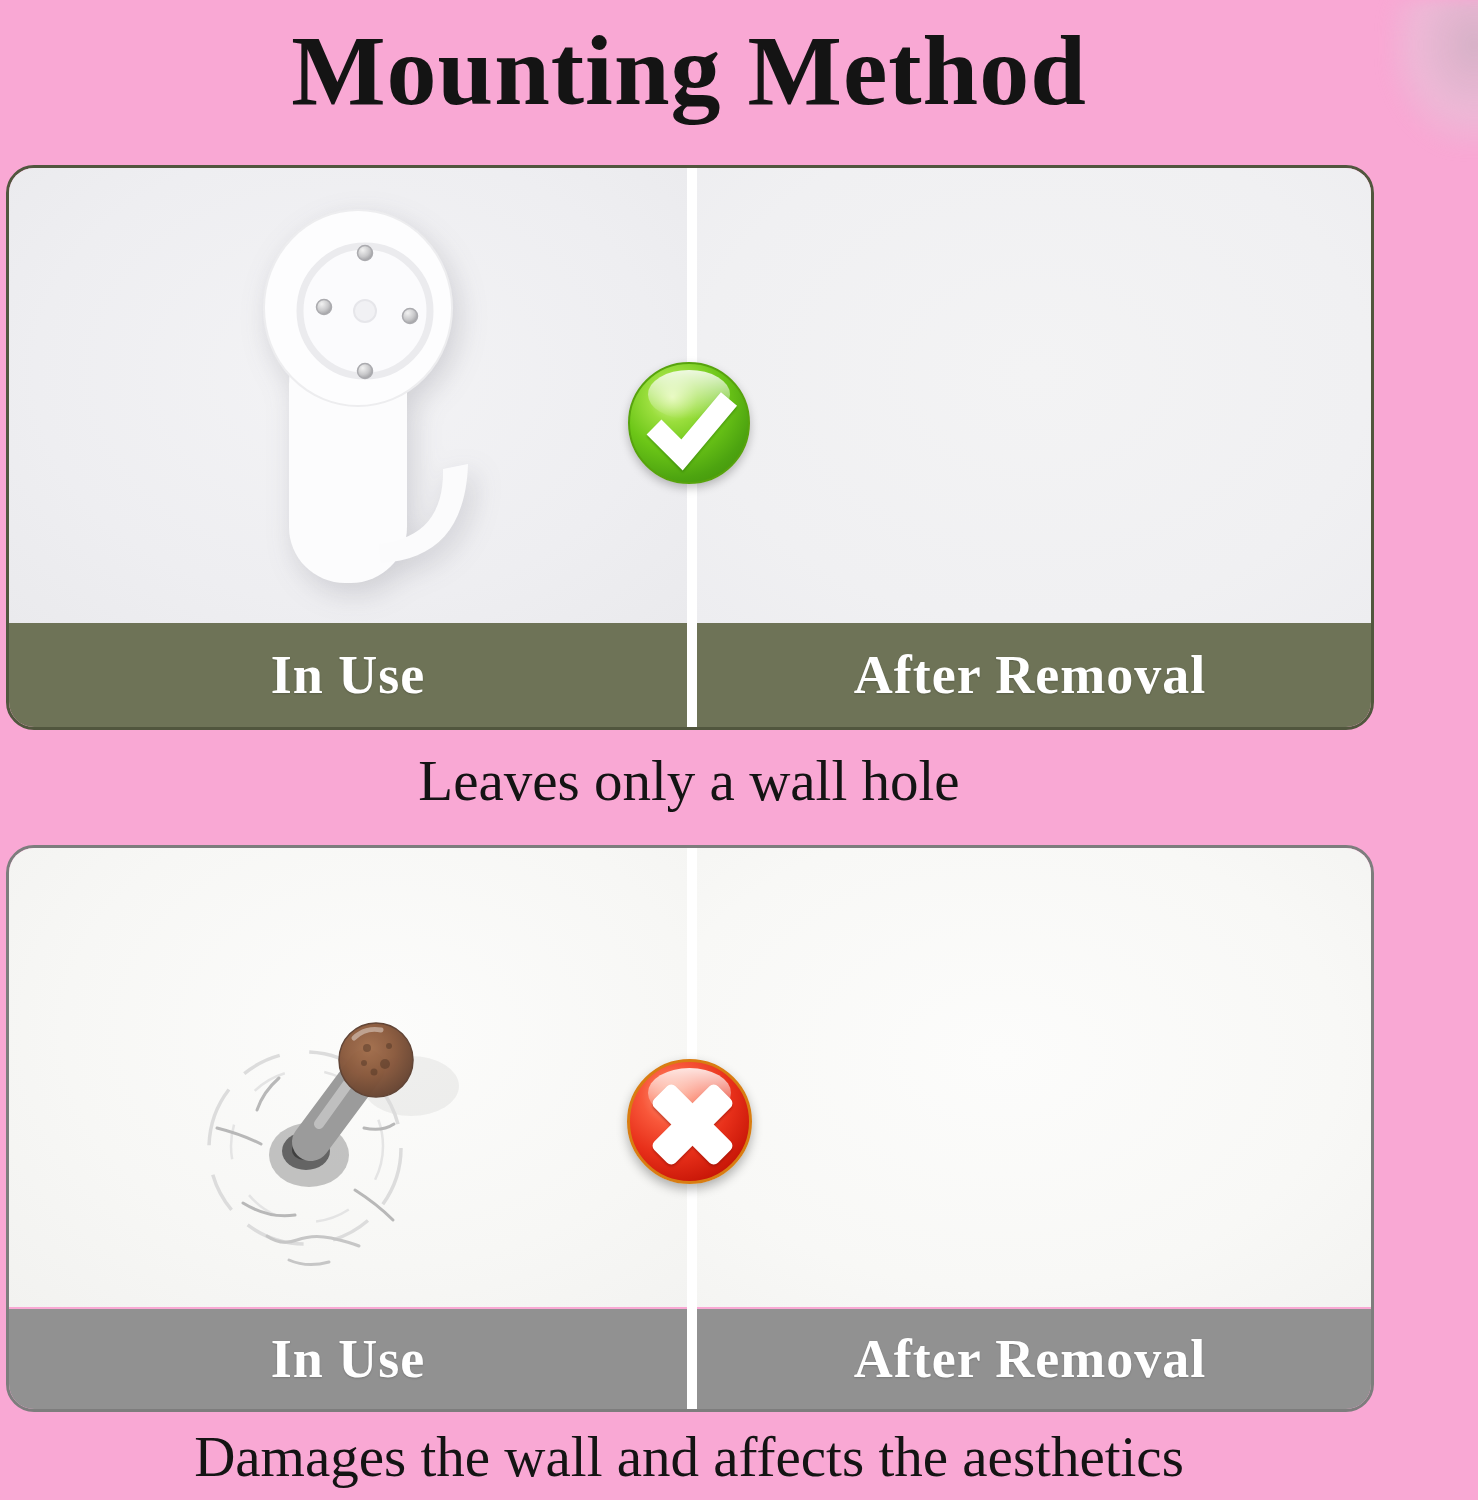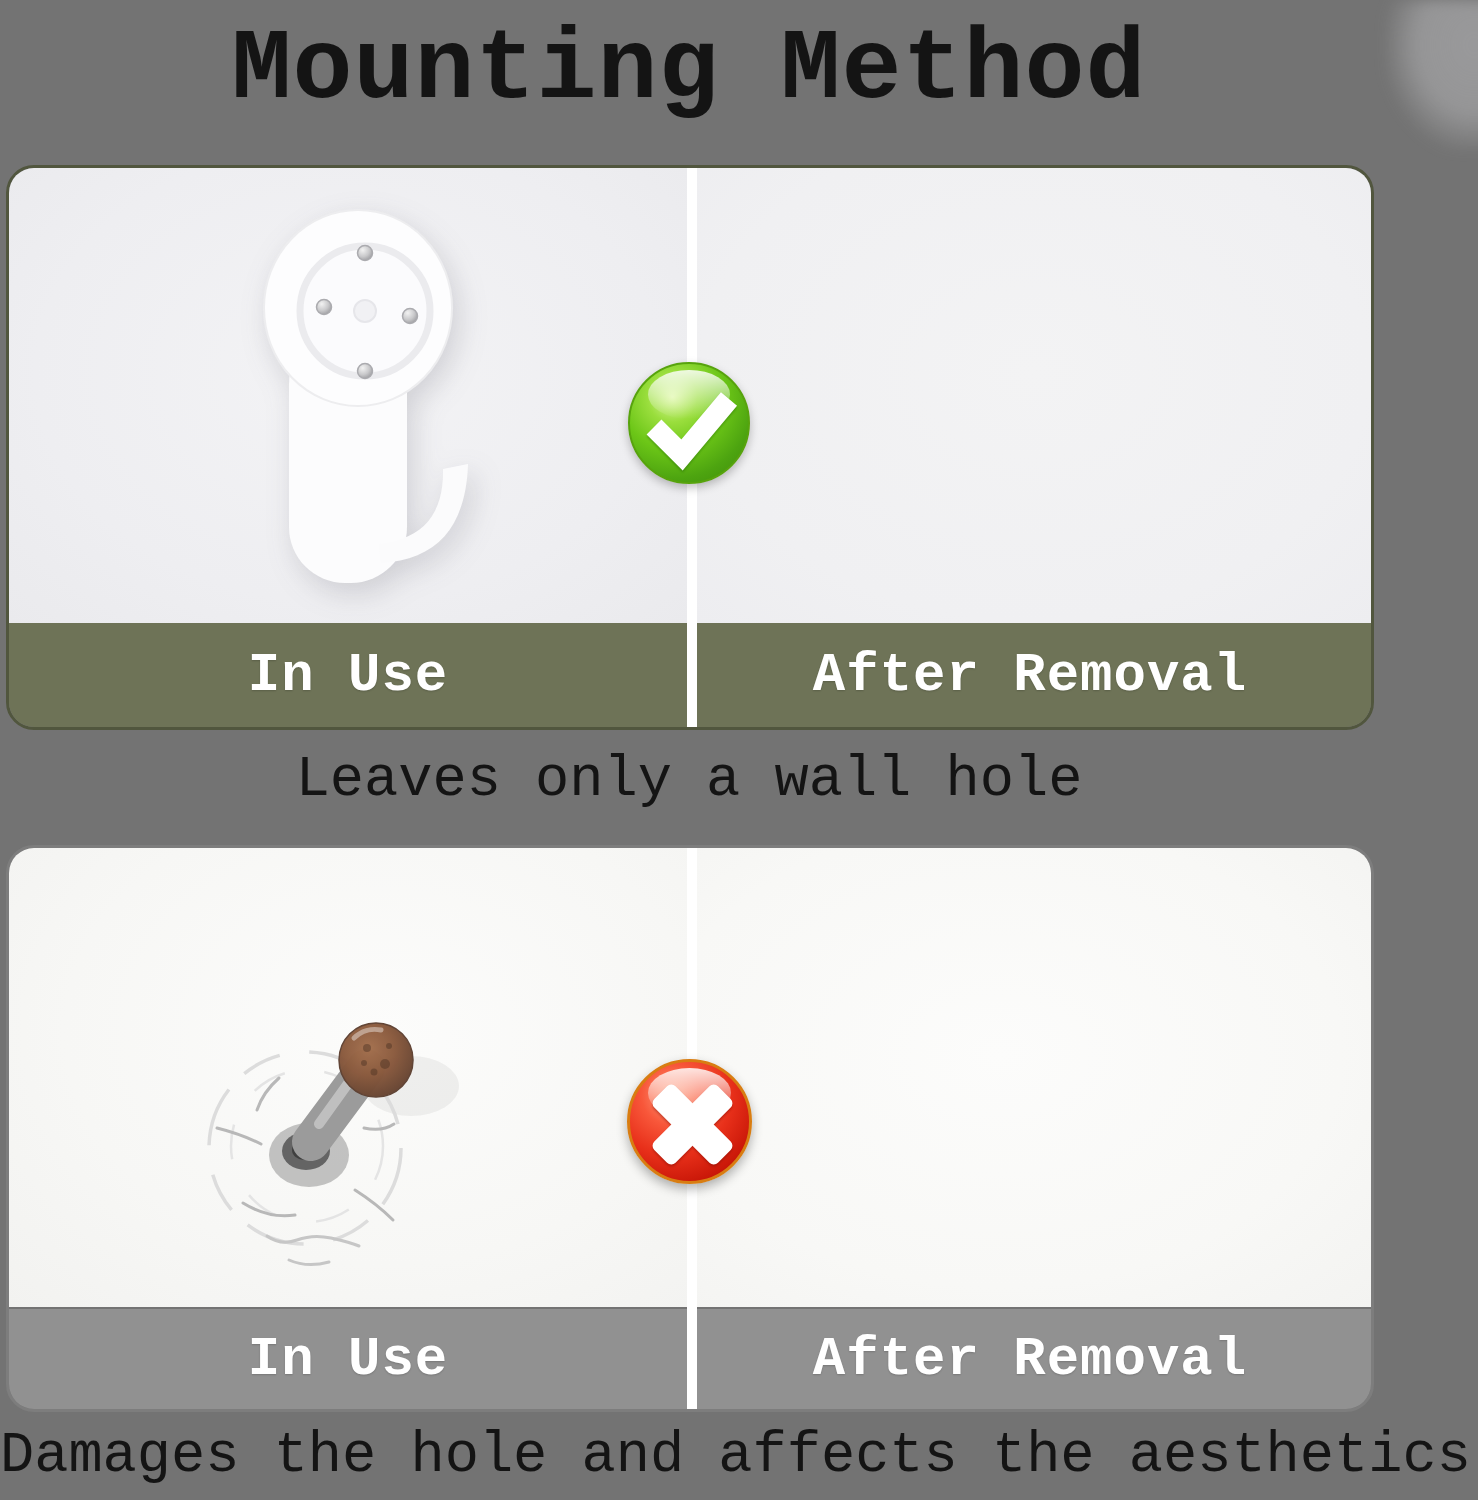--- a/index.html
+++ b/index.html
@@ -1,18 +1,18 @@
 <!DOCTYPE html>
 <html><head>
 <meta charset="utf-8">
 <style>
   html,body{margin:0;padding:0;background:#ffffff;}
   .stage{
     position:relative;width:1478px;height:1500px;overflow:hidden;
-    background:#737373;font-family:Liberation Mono, monospace;
+    background:#f9a8d4;font-family:Liberation Serif, serif;
   }
   
   .page-title{
     position:absolute;top:18px;left:0;width:1378px;margin:0;
     text-align:center;font-size:100px;font-weight:700;color:#141414;
     letter-spacing:1px;line-height:1.05;
   }
   
   .corner-blur{
     position:absolute;top:0;right:-18px;width:110px;height:150px;
@@ -175,21 +175,21 @@
     <div class="panel-bar">
       <div class="bar-cell bar-cell-left">
         <span class="bar-label">In Use</span>
       </div>
       <div class="bar-cell bar-cell-right">
         <span class="bar-label">After Removal</span>
       </div>
     </div>
   </section>
 
-  <p class="caption caption-bad">Damages the hole and affects the aesthetics</p>
+  <p class="caption caption-bad">Damages the wall and affects the aesthetics</p>
 
   <div class="badge badge-check">
     <svg width="122" height="122" viewBox="0 0 122 122">
       <path d="M 24 63 L 52 91 L 99 35" fill="none" stroke="#ffffff" stroke-width="21" stroke-linecap="butt" stroke-linejoin="miter" style="filter:drop-shadow(0 2px 1px rgba(20,90,0,.35))"></path>
     </svg>
   </div>
   <div class="badge badge-cross">
     <svg width="125" height="125" viewBox="0 0 125 125">
       <g transform="translate(62.5,62.5)" fill="#ffffff" style="filter:drop-shadow(0 2px 1px rgba(120,10,0,.4))">
         <rect x="-45" y="-15" width="90" height="30" rx="6" transform="rotate(45)"></rect>

